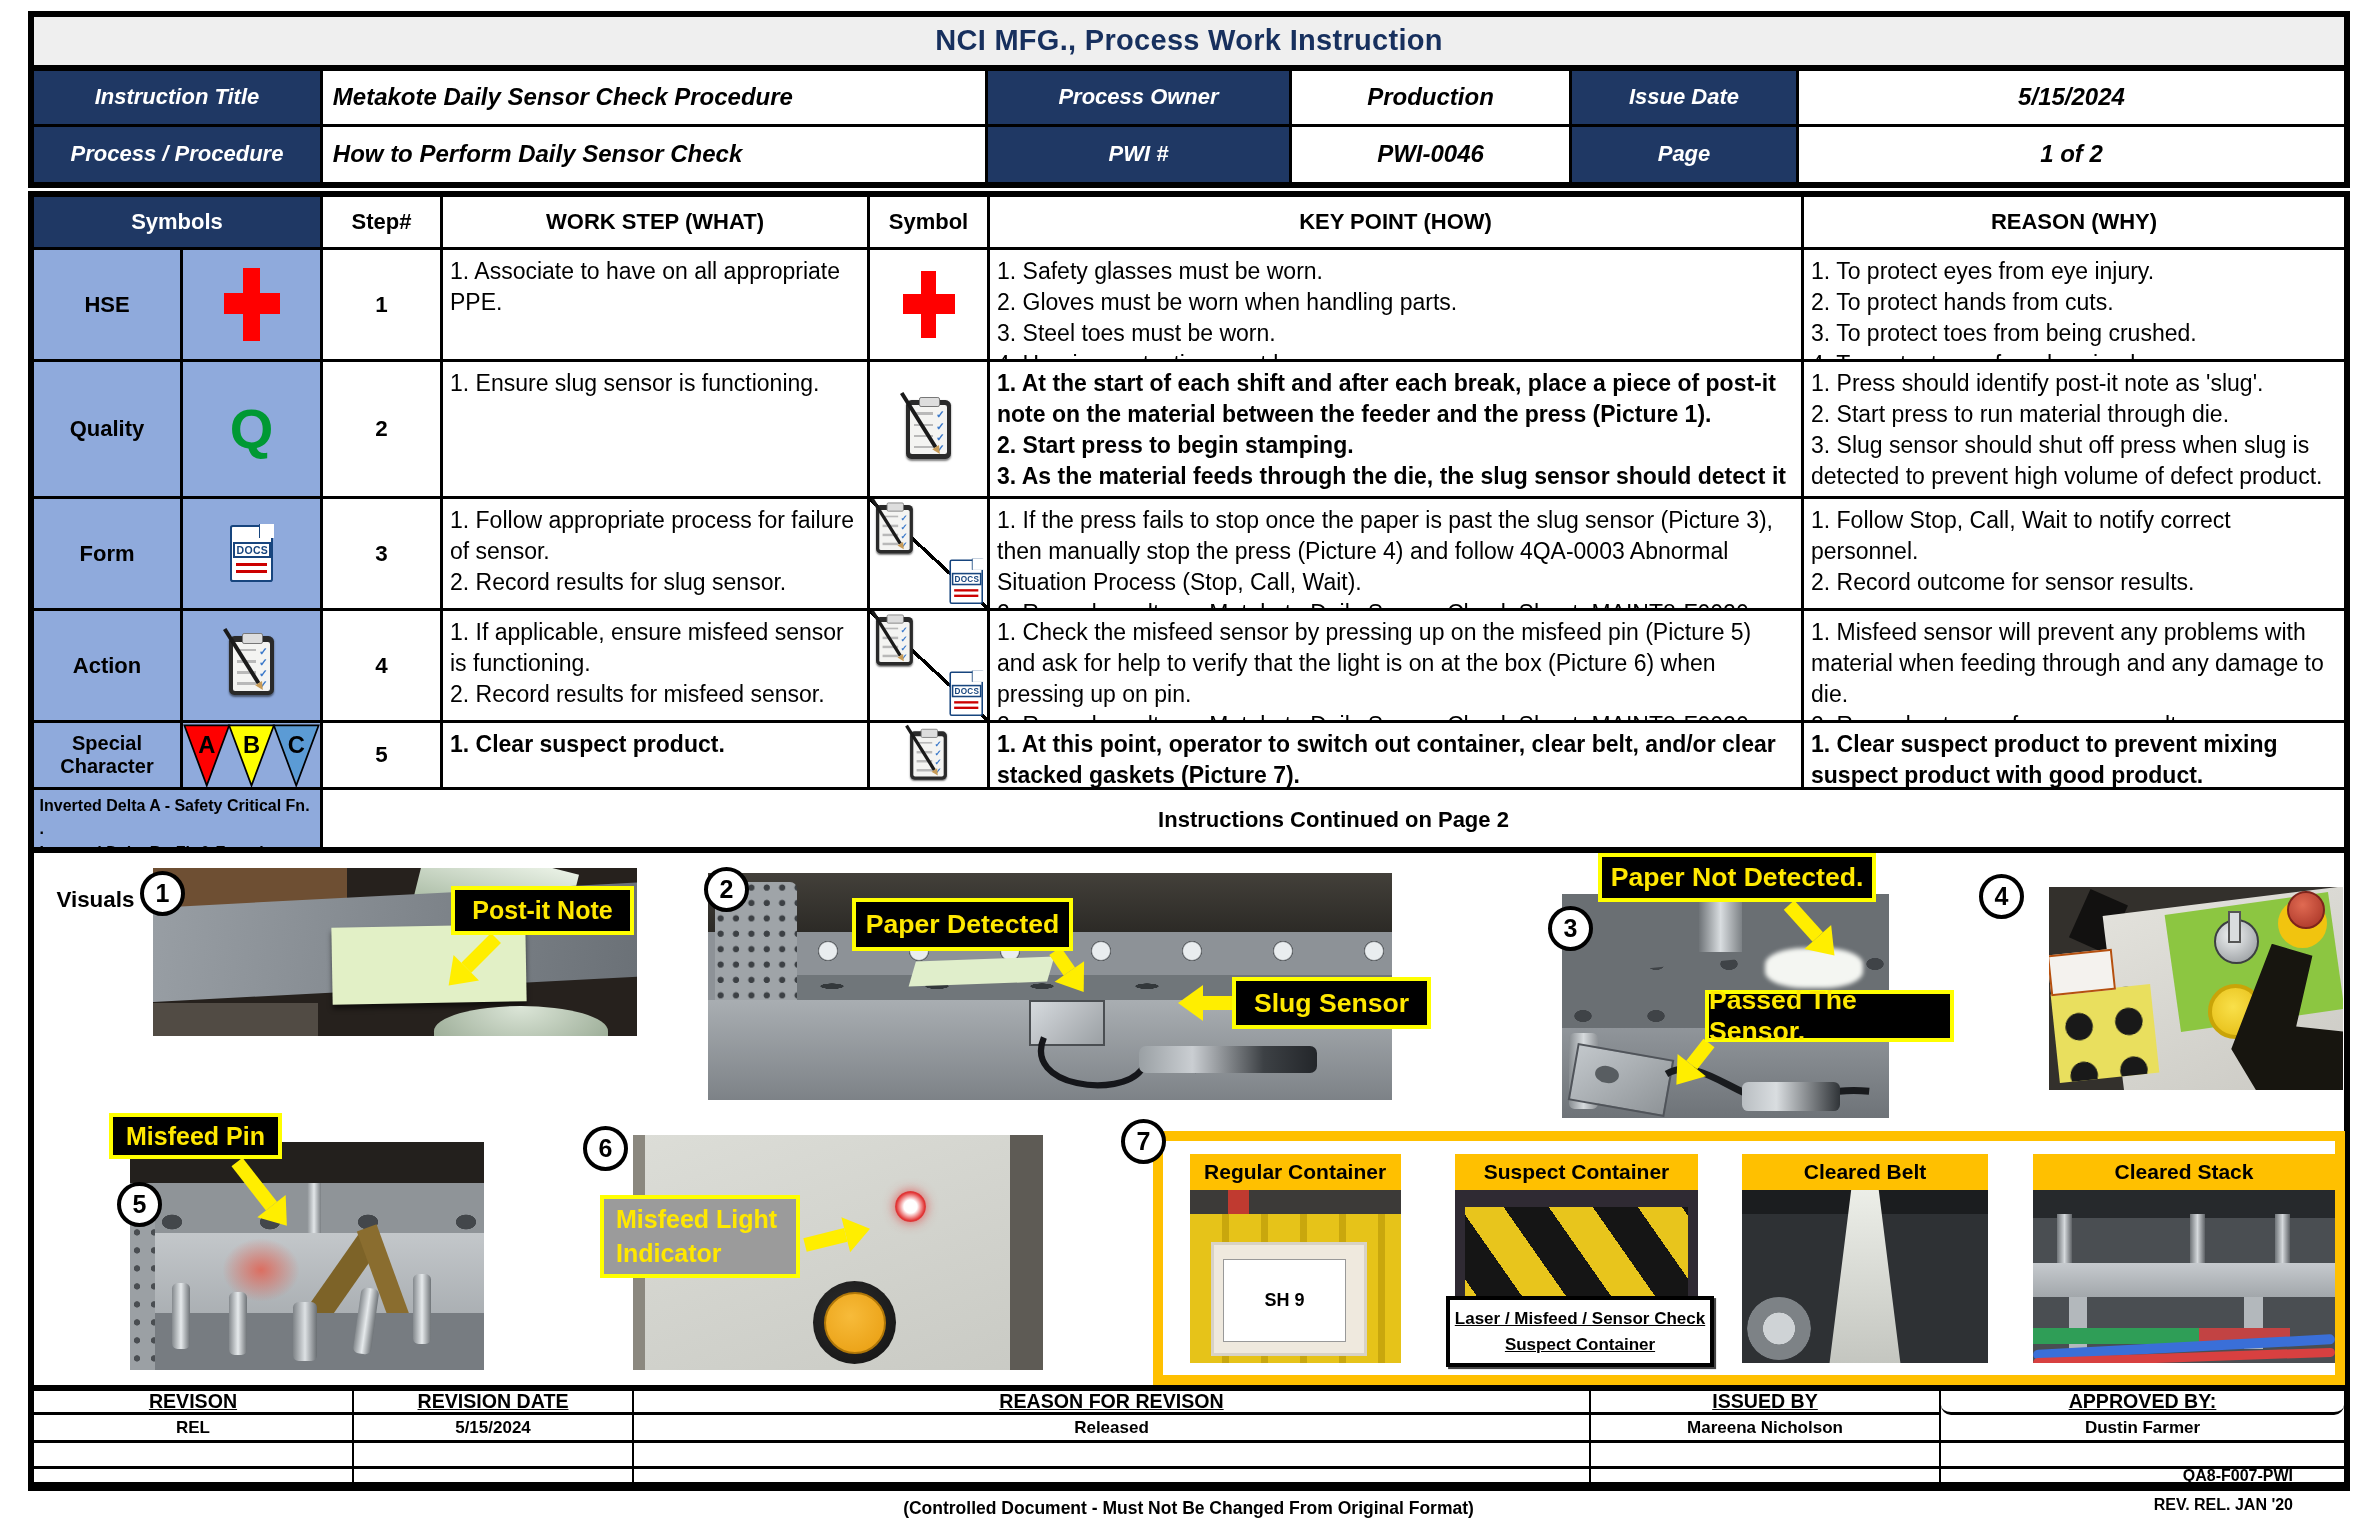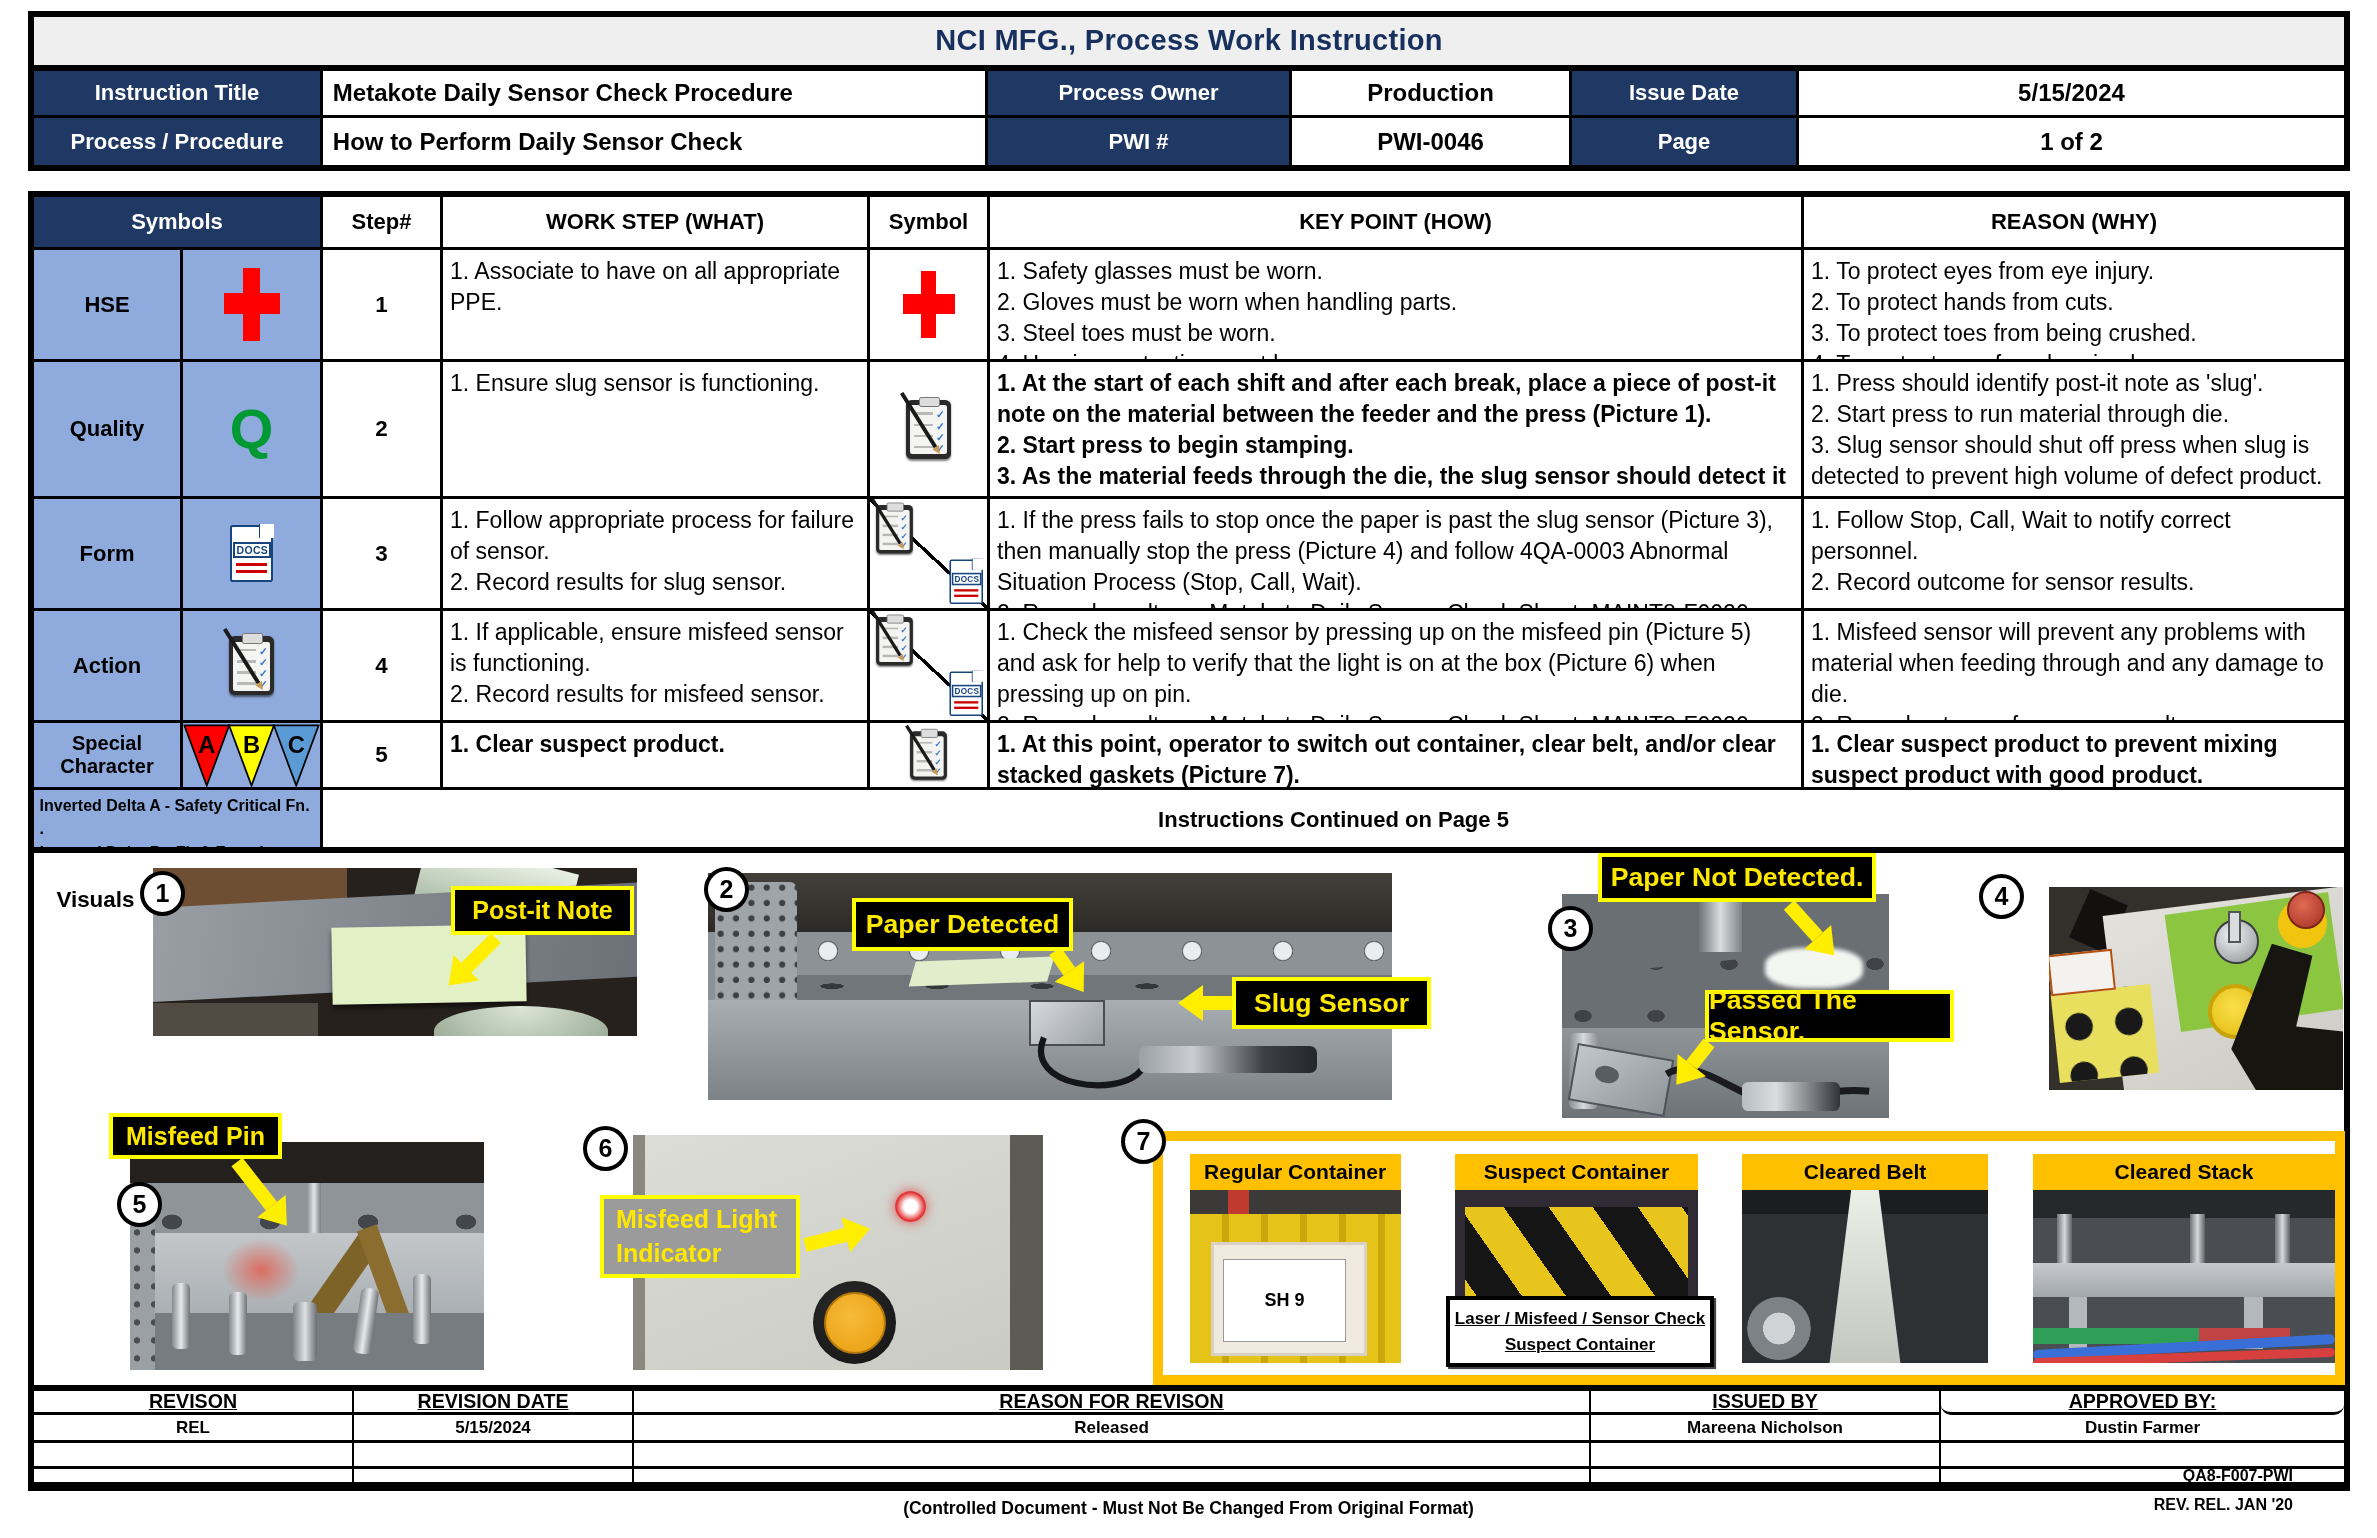--- a/index.html
+++ b/index.html
@@ -3,21 +3,21 @@
 <meta charset="utf-8">
 <style>
   html,body{margin:0;padding:0;background:#fff;}
   body{width:2377px;height:1538px;position:relative;font-family:"Liberation Sans",sans-serif;color:#000;}
   .abs{position:absolute;}
   .sec{position:absolute;left:28px;width:2322px;border:6.3px solid #000;box-sizing:border-box;background:#fff;}
   
   .titlebar{top:10.5px;height:60px;background:#efefef;display:flex;align-items:center;justify-content:center;}
   .titlebar span{font-size:29px;font-weight:bold;color:#17305e;letter-spacing:0.3px;}
   
-  .hdr{top:65px;height:106px;display:grid;grid-template-columns:289px 665px 304px 280px 227px 1fr;grid-template-rows:1fr 1fr;}
+  .hdr{top:65px;height:123px;display:grid;grid-template-columns:289px 665px 304px 280px 227px 1fr;grid-template-rows:1fr 1fr;font-style:italic;}
   .cell{border-right:3.5px solid #000;border-bottom:3.5px solid #000;box-sizing:border-box;display:flex;align-items:center;justify-content:center;overflow:hidden;}
   .cell.last{border-right:none;}
   .cell.bot{border-bottom:none;}
   .navy{background:#1f3864;color:#fff;font-weight:bold;font-size:22px;text-align:center;}
   .val{font-weight:bold;font-size:24px;}
   .val.left{justify-content:flex-start;padding-left:9.8px;}
   
   .mtable{top:191px;height:664px;display:grid;grid-template-columns:149px 140px 120px 427px 120px 814px 1fr;grid-template-rows:53px 112px 137px 112px 112px 67px 1fr;}
   .lblue{background:#8faadc;}
   .thead{font-weight:bold;font-size:22px;}
@@ -275,21 +275,21 @@
     </div>
   </div>
   <div class="cell txt bold">1. At this point, operator to switch out container, clear belt, and/or clear stacked gaskets (Picture 7).</div>
   <div class="cell txt bold last">1. Clear suspect product to prevent mixing suspect product with good product.</div>
 
   <div class="cell lblue legend bot" style="grid-column:1/3;">
     <span>Inverted Delta A - Safety Critical Fn. .</span>
     <span>Inverted Delta B - Fit &amp; Function Areas</span>
 
   </div>
-  <div class="cell contnote last bot" style="grid-column:3/8;">Instructions Continued on Page 5</div>
+  <div class="cell contnote last bot" style="grid-column:3/8;">Instructions Continued on Page 2</div>
 </div>
 
 <div class="sec visuals">
   <span class="abs vlabel" style="left:22.4px;top:34px;">Visuals</span>
 
   <div class="badge" style="left:106px;top:18px;">1</div>
   <div class="badge" style="left:670px;top:14px;">2</div>
   <div class="badge" style="left:1514px;top:53px;">3</div>
   <div class="badge" style="left:1945px;top:21px;">4</div>
   <div class="badge" style="left:83px;top:329px;">5</div>

